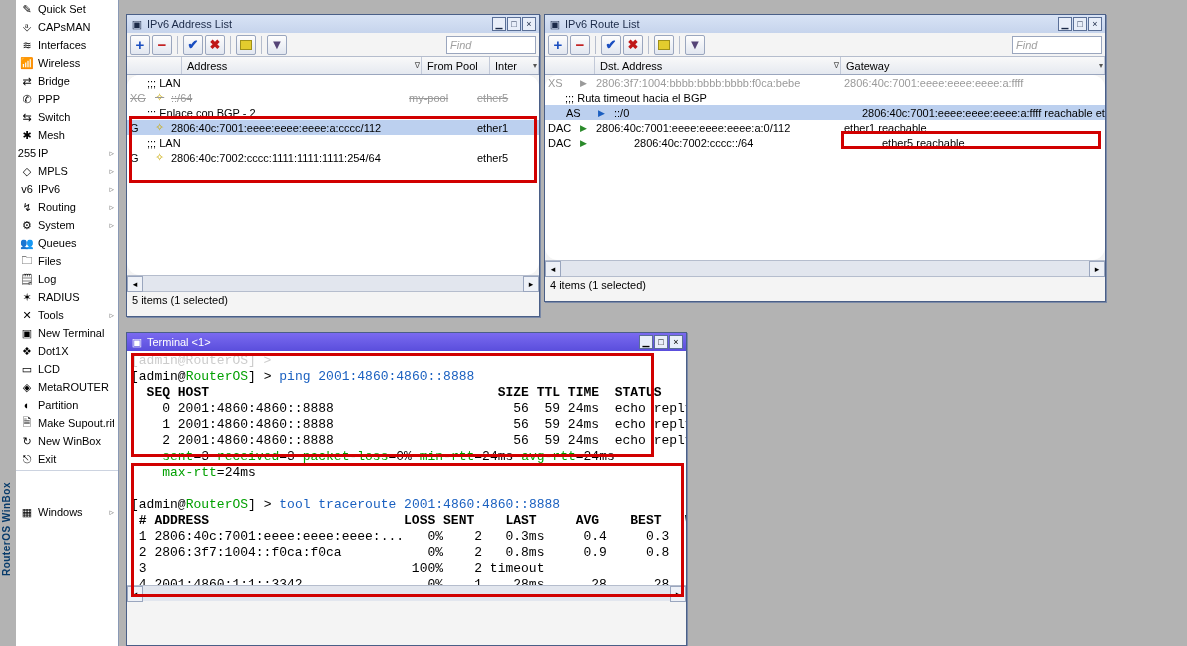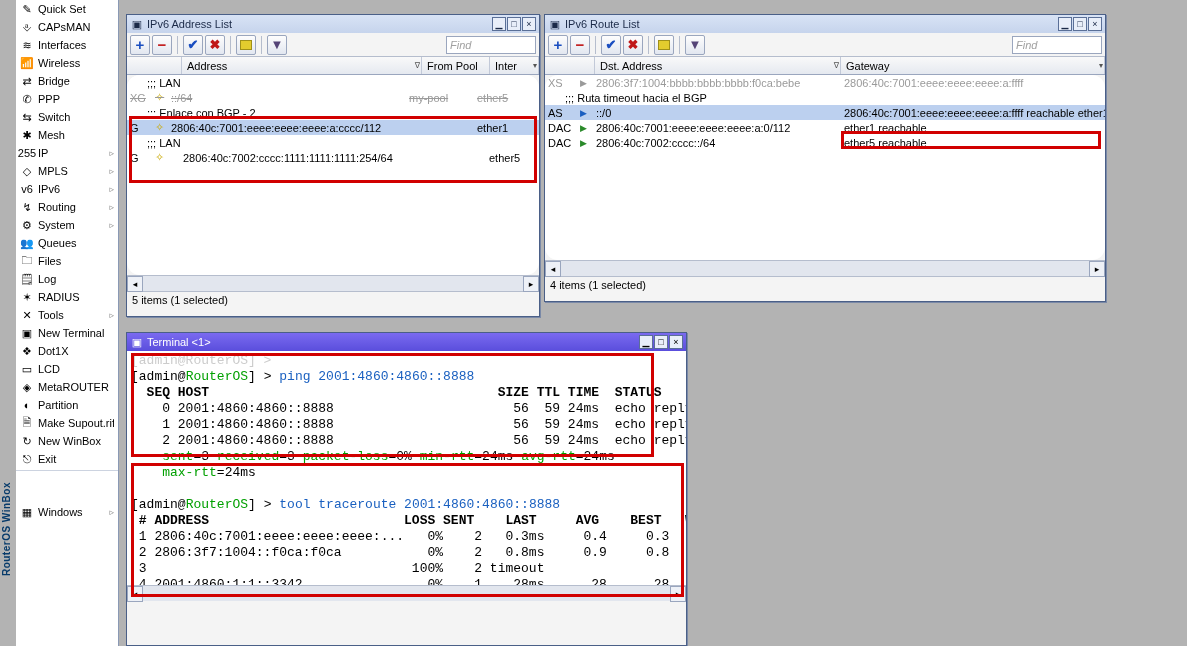--- a/index.html
+++ b/index.html
@@ -235,21 +235,21 @@
           <div class="cell flag">G</div>
           <div class="cell" style="width: 16px; color: rgb(201, 168, 0);">✧</div>
           <div class="cell" style="width: 238px;">2806:40c:7001:eeee:eeee:eeee:a:cccc/112</div>
           <div class="cell" style="width: 68px;"></div>
           <div class="cell" style="flex: 1 1 0%;">ether1</div>
         </div>
         <div class="row comment-row">;;; LAN</div>
         <div class="row">
           <div class="cell flag">G</div>
           <div class="cell" style="width: 16px; color: rgb(201, 168, 0);">✧</div>
-          <div class="cell" style="width: 238px; margin-left: 12px;">2806:40c:7002:cccc:1111:1111:1111:254/64</div>
+          <div class="cell" style="width: 238px;">2806:40c:7002:cccc:1111:1111:1111:254/64</div>
           <div class="cell" style="width: 68px;"></div>
           <div class="cell" style="flex: 1 1 0%;">ether5</div>
         </div>
       </div>
     <div class="scroll-h">
       <div class="lar">◂</div>
       <div class="rar">▸</div>
     </div>
     <div class="status">5 items (1 selected)</div>
 
@@ -294,35 +294,35 @@
     </div>
     <div class="listbody" style="height:185px;" id="route-body">
         <div class="row" style="color: rgb(154, 154, 154);">
           <div class="cell" style="width: 32px;">XS</div>
           <div class="cell tri" style="color: rgb(154, 154, 154);">▶</div>
           <div class="cell" style="width: 248px;">2806:3f7:1004:bbbb:bbbb:bbbb:f0ca:bebe</div>
           <div class="cell" style="flex: 1 1 0%;">2806:40c:7001:eeee:eeee:eeee:a:ffff</div>
         </div>
         <div class="row comment-row">;;; Ruta timeout hacia el BGP</div>
         <div class="row sel">
-          <div class="cell" style="width: 32px;">AS</div>
+          <div class="cell" style="width: 32px; margin-left: 18px;">AS</div>
           <div class="cell tri blue">▶</div>
           <div class="cell" style="width: 248px;">::/0</div>
           <div class="cell" style="flex: 1 1 0%;">2806:40c:7001:eeee:eeee:eeee:a:ffff reachable ether1</div>
         </div>
         <div class="row">
           <div class="cell" style="width: 32px;">DAC</div>
           <div class="cell tri" style="color: rgb(42, 138, 42);">▶</div>
           <div class="cell" style="width: 248px;">2806:40c:7001:eeee:eeee:eeee:a:0/112</div>
           <div class="cell" style="flex: 1 1 0%;">ether1 reachable</div>
         </div>
         <div class="row">
           <div class="cell" style="width: 32px;">DAC</div>
           <div class="cell tri" style="color: rgb(42, 138, 42);">▶</div>
-          <div class="cell" style="width: 248px;">2806:40c:7002:cccc::/64</div>
+          <div class="cell" style="width: 248px; margin-left: 38px;">2806:40c:7002:cccc::/64</div>
           <div class="cell" style="flex: 1 1 0%;">ether5 reachable</div>
         </div>
       </div>
     <div class="scroll-h">
       <div class="lar">◂</div>
       <div class="rar">▸</div>
     </div>
     <div class="status">4 items (1 selected)</div>
     <div class="redbox" style="left:296px; top:116px; width:260px; height:18px;"></div>
   </div>

